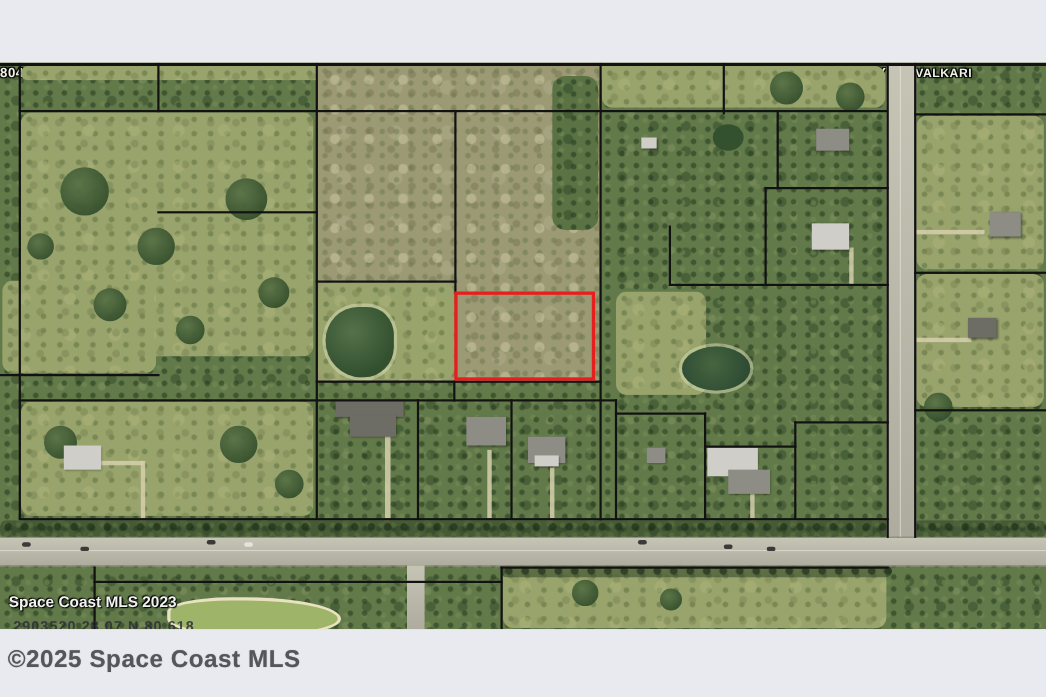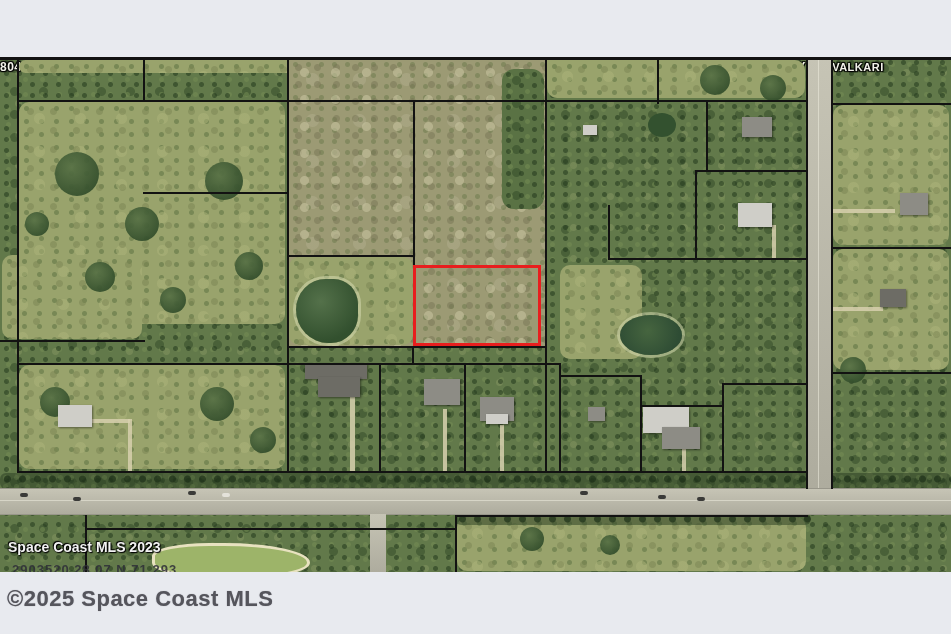--- a/index.html
+++ b/index.html
@@ -227,19 +227,19 @@
     <span class="plabel" style="left:596px;top:363px">778</span>
     <span class="plabel" style="left:681px;top:381px">844</span>
     <span class="plabel" style="left:763px;top:369px">780</span>
 
     
     <span class="plabel" id="corey-label" style="left:818px;top:210px">COREY RD</span>
     <span class="plabel" id="valkaria-label" style="left:903px;top:434px">VALKARI</span>
 
     
     <span id="wm-photo" style="position:absolute;left:8px;top:482px">Space Coast MLS 2023</span>
-    <span id="wm-clip" style="position:absolute;left:12px;top:505px">2903520      28.07 N 71.293</span>
+    <span id="wm-clip" style="position:absolute;left:12px;top:505px">2903520      28.07 N 80.618</span>
   </div>
 
   <div id="botbar" class="bar">
     <span id="copyright">©2025 Space Coast MLS</span>
   </div>
 </div>
 
 </body></html>

